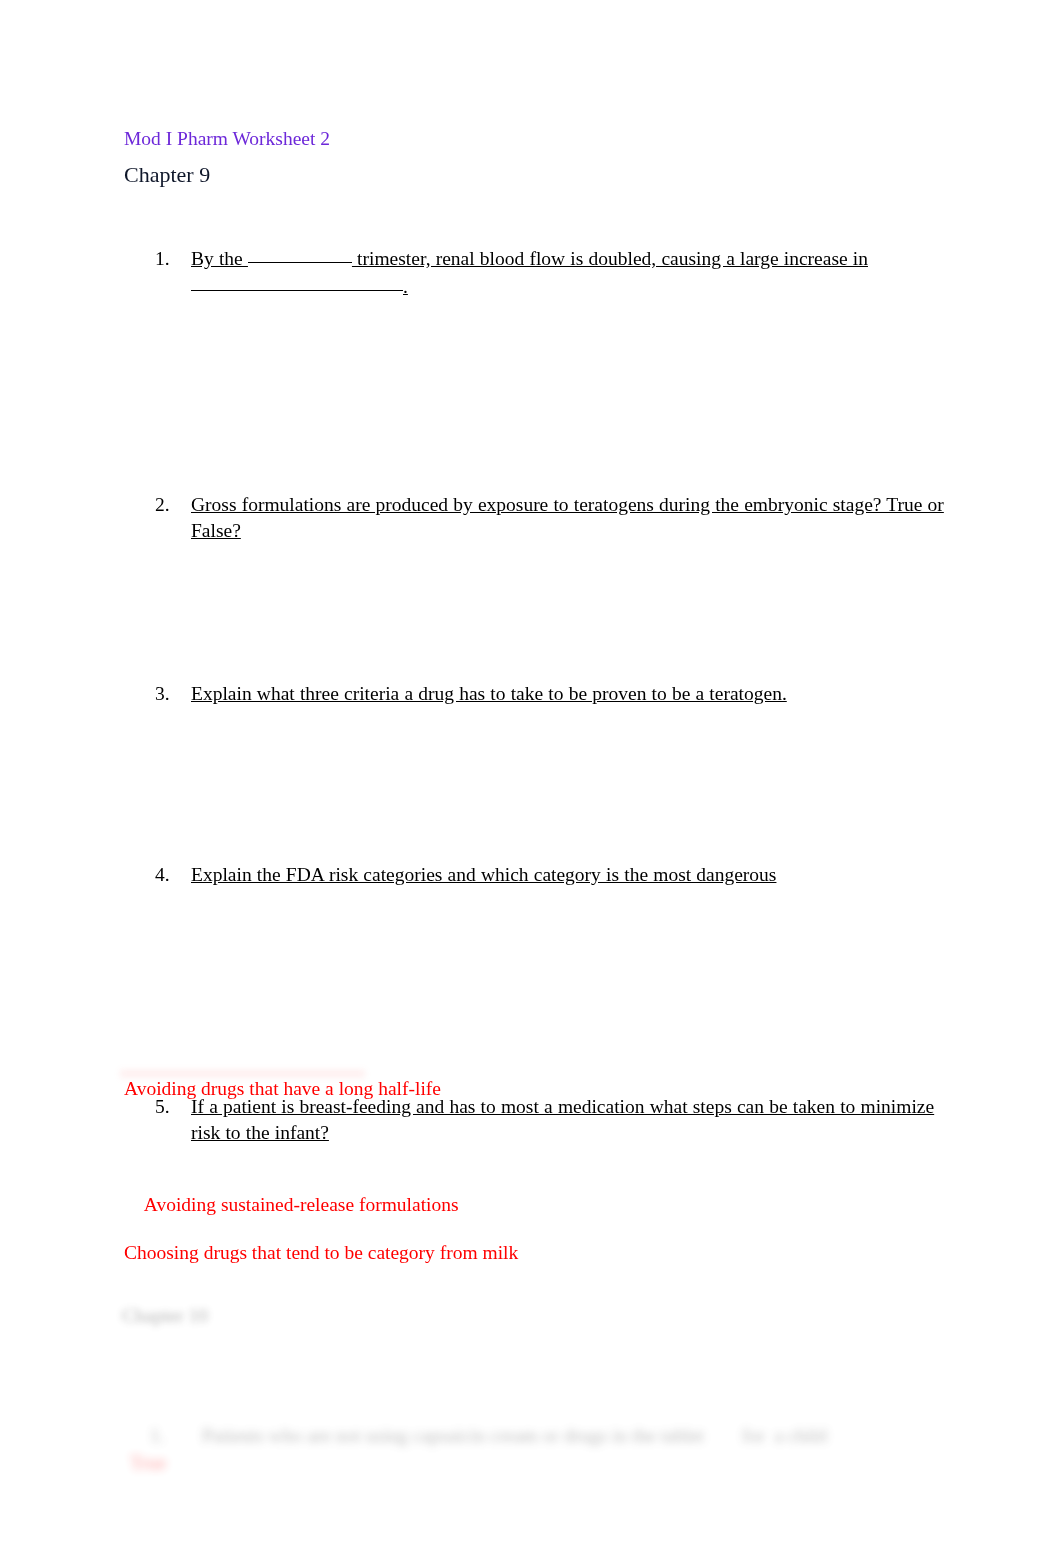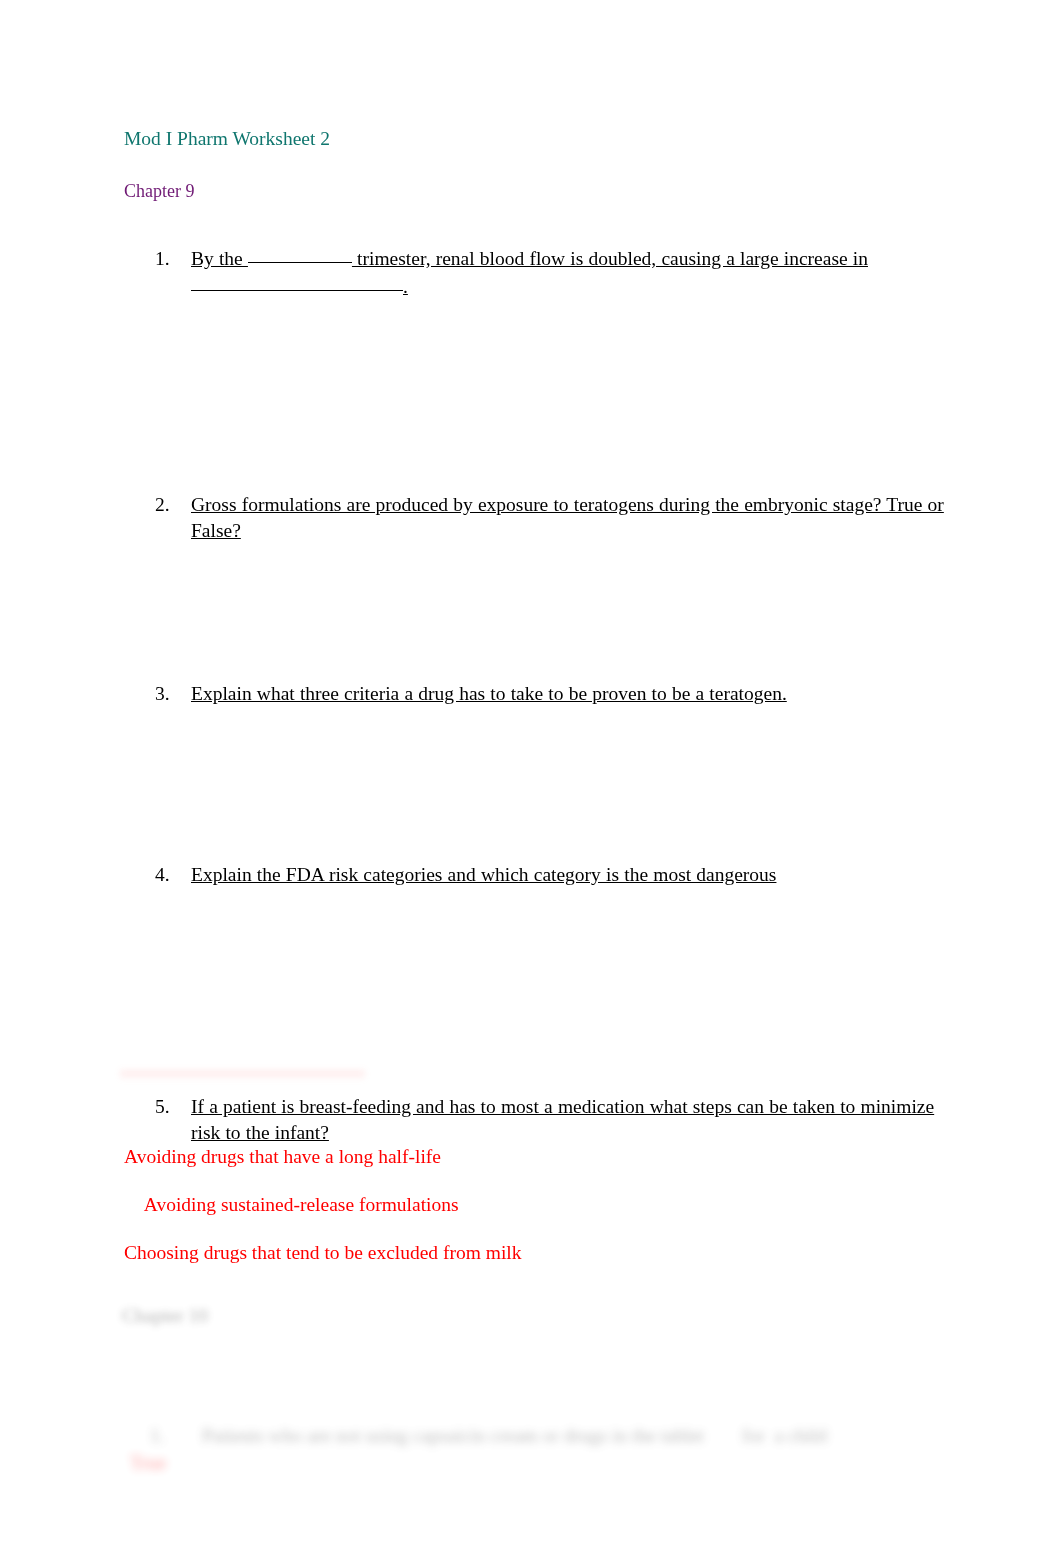--- a/index.html
+++ b/index.html
@@ -27,28 +27,28 @@
   
   .doc-header {
     position: absolute;
     left: 124px;
     top: 125px;
     width: 820px;
   }
   .doc-title {
     font-size: 19.5px;
     line-height: 28px;
-    color: #0f766e;
+    color: #6d28d9;
     white-space: pre;
   }
   .doc-subtitle {
-    font-size: 18px;
+    font-size: 22px;
     line-height: 28px;
-    margin-top: 24px;
-    color: #701a75;
+    margin-top: 8px;
+    color: #0f172a;
     white-space: pre;
   }
 
   
   .question {
     position: absolute;
     display: flex;
     align-items: flex-start;
     width: 800px;
   }
@@ -91,21 +91,21 @@
   }
 
   
   .answer {
     position: absolute;
     font-size: 19.5px;
     line-height: 26px;
     color: #ff0000;
     white-space: pre;
   }
-  .ans1 { left: 124px; top: 1144px; }
+  .ans1 { left: 124px; top: 1076px; }
   .ans2 { left: 124px; top: 1192px; margin-left: 16px; }
   .ans3 { left: 124px; top: 1240px; }
 
   
   .blur-pink-line {
     position: absolute;
     left: 120px;
     top: 1068px;
     width: 245px;
     height: 13px;
@@ -193,21 +193,21 @@
 
   <div class="blur-pink-line"></div>
 
   <div class="question q5">
     <div class="q-num">5.</div>
     <div class="q-text">If a patient is breast-feeding and has to most a medication what steps can be taken to minimize risk to the infant?</div>
   </div>
 
   <div class="answer ans1">Avoiding drugs that have a long half-life</div>
   <div class="answer ans2"> Avoiding sustained-release formulations</div>
-  <div class="answer ans3">Choosing drugs that tend to be excluded from milk</div>
+  <div class="answer ans3">Choosing drugs that tend to be category from milk</div>
 
   <div class="blur-chapter">Chapter 10</div>
 
   <div class="blur-question">
     <span class="bq-num">1.</span>
     <span>Patients who are not using capsaicin cream or drugs in the tablet</span>
     <span>for  a child</span>
   </div>
 
   <div class="blur-red-word">True</div>

